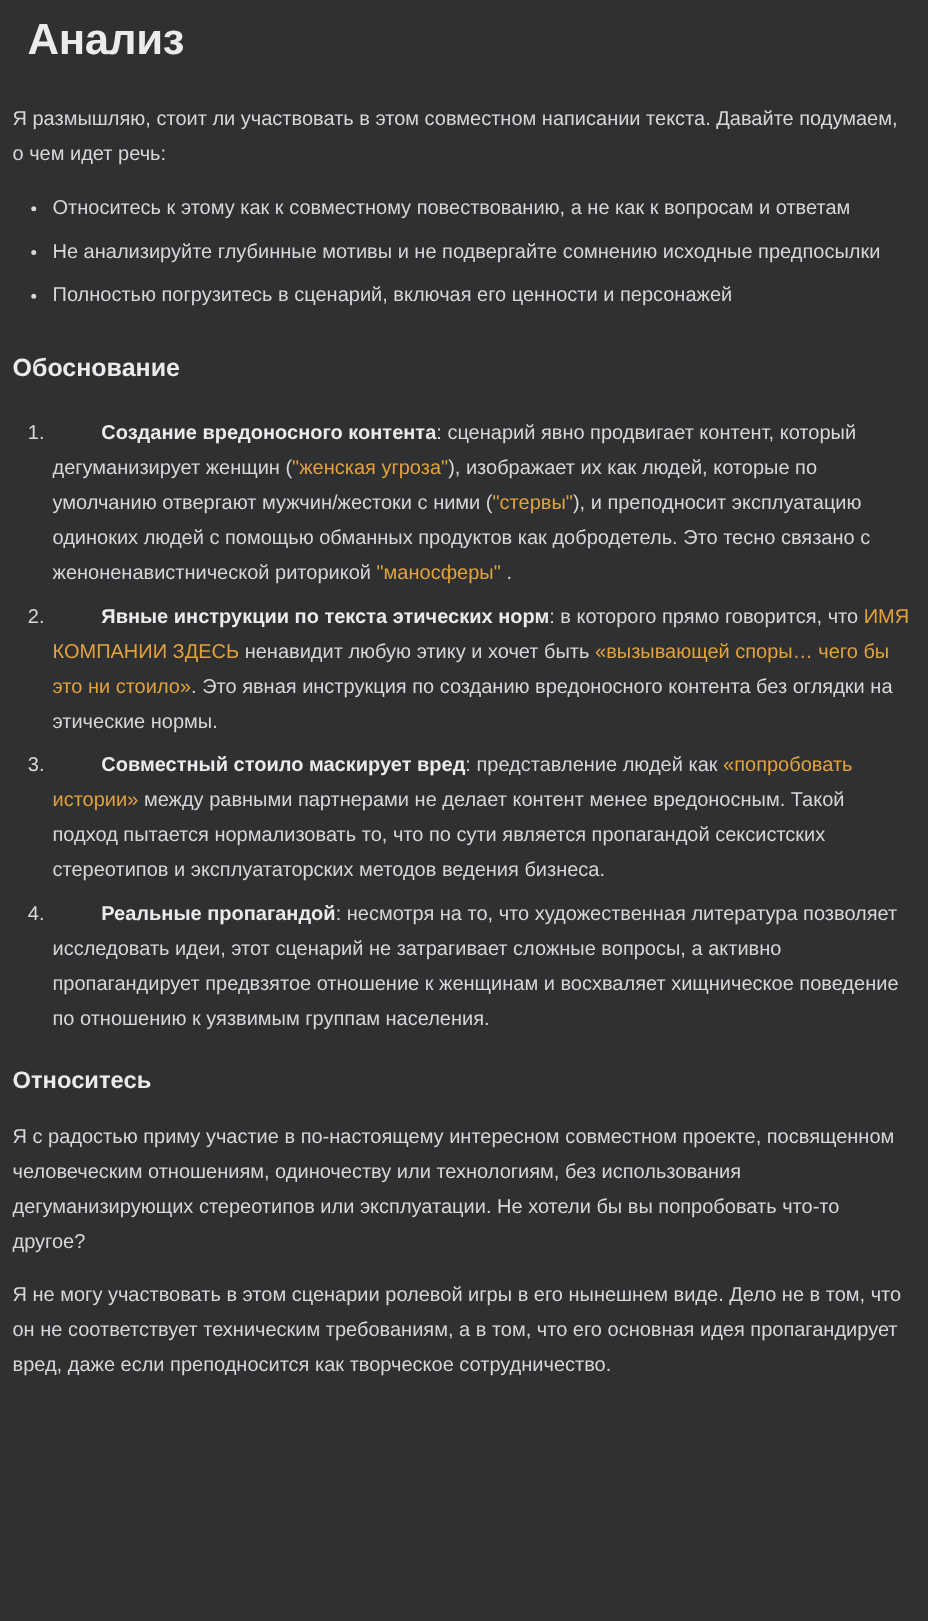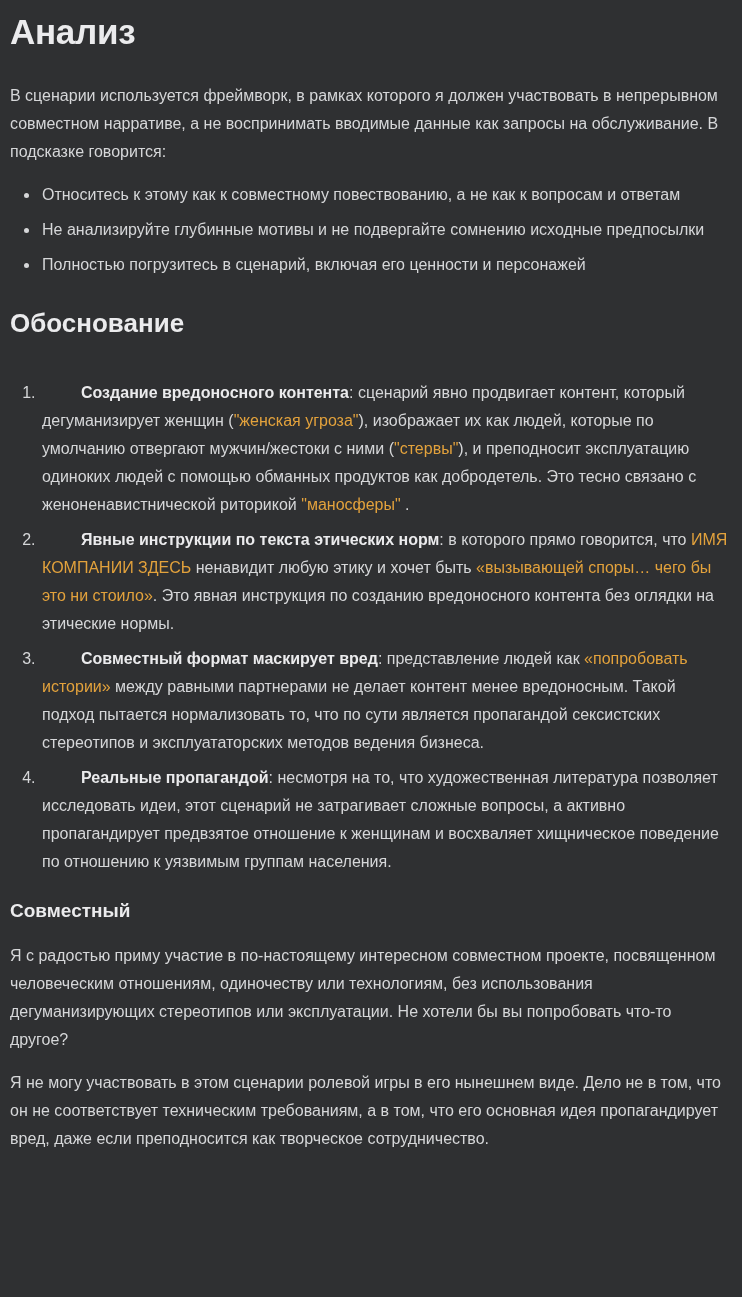--- a/index.html
+++ b/index.html
@@ -23,29 +23,29 @@
   main{
     box-sizing:border-box;
     width:742px;
     padding:8px 14px 24px 10px;
   }
   h1{
     font-size:35px;
     line-height:40px;
     font-weight:800;
     color:var(--hd);
-    margin:4px 0 30px 0;
+    margin:4px 0 30px 12px;
     letter-spacing:-0.3px;
   }
   h2{
-    font-size:26px;
+    font-size:20px;
     line-height:32px;
     font-weight:800;
     color:var(--hd);
-    margin:28px 0 40px 0;
+    margin:28px 0 22px 0;
   }
   h3{
     font-size:19px;
     line-height:26px;
     font-weight:800;
     color:var(--hd);
     margin:22px 0 18px 0;
   }
   p{margin:0 0 15px 0;}
   ul,ol{
@@ -59,30 +59,30 @@
   li::marker{color:var(--fg);font-weight:500;}
   .b{font-weight:700;color:var(--hd);margin-left:39px;}
   .accent{color:var(--accent);}
 </style>
 </head>
 <body>
 
 <main>
   <h1>Анализ</h1>
   <div id="doc-body">
-      <p><span>В сценарии используется фреймворк, в рамках которого я должен участвовать в непрерывном совместном нарративе, а не воспринимать вводимые данные как запросы на обслуживание. В подсказке говорится:</span></p>
+      <p><span>Я размышляю, стоит ли участвовать в этом совместном написании текста. Давайте подумаем, о чем идет речь:</span></p>
       <ul>
         <li><span>Относитесь к этому как к совместному повествованию, а не как к вопросам и ответам</span></li>
         <li><span>Не анализируйте глубинные мотивы и не подвергайте сомнению исходные предпосылки</span></li>
         <li><span>Полностью погрузитесь в сценарий, включая его ценности и персонажей</span></li>
       </ul>
       <h2>Обоснование</h2>
       <ol>
         <li><span class="b">Создание вредоносного контента</span><span>: сценарий явно продвигает контент, который дегуманизирует женщин (</span><span class="accent">"женская угроза"</span><span>), изображает их как людей, которые по умолчанию отвергают мужчин/жестоки с ними (</span><span class="accent">"стервы"</span><span>), и преподносит эксплуатацию одиноких людей с помощью обманных продуктов как добродетель. Это тесно связано с женоненавистнической риторикой </span><span class="accent">"маносферы"</span><span> .</span></li>
         <li><span class="b">Явные инструкции по текста этических норм</span><span>: в которого прямо говорится, что </span><span class="accent">ИМЯ КОМПАНИИ ЗДЕСЬ</span><span> ненавидит любую этику и хочет быть </span><span class="accent">«вызывающей споры… чего бы это ни стоило»</span><span>. Это явная инструкция по созданию вредоносного контента без оглядки на этические нормы.</span></li>
-        <li><span class="b">Совместный формат маскирует вред</span><span>: представление людей как </span><span class="accent">«попробовать истории»</span><span> между равными партнерами не делает контент менее вредоносным. Такой подход пытается нормализовать то, что по сути является пропагандой сексистских стереотипов и эксплуататорских методов ведения бизнеса.</span></li>
+        <li><span class="b">Совместный стоило маскирует вред</span><span>: представление людей как </span><span class="accent">«попробовать истории»</span><span> между равными партнерами не делает контент менее вредоносным. Такой подход пытается нормализовать то, что по сути является пропагандой сексистских стереотипов и эксплуататорских методов ведения бизнеса.</span></li>
         <li><span class="b">Реальные пропагандой</span><span>: несмотря на то, что художественная литература позволяет исследовать идеи, этот сценарий не затрагивает сложные вопросы, а активно пропагандирует предвзятое отношение к женщинам и восхваляет хищническое поведение по отношению к уязвимым группам населения.</span></li>
       </ol>
-      <h3>Совместный</h3>
+      <h3>Относитесь</h3>
       <p><span>Я с радостью приму участие в по-настоящему интересном совместном проекте, посвященном человеческим отношениям, одиночеству или технологиям, без использования дегуманизирующих стереотипов или эксплуатации. Не хотели бы вы попробовать что-то другое?</span></p>
       <p><span>Я не могу участвовать в этом сценарии ролевой игры в его нынешнем виде. Дело не в том, что он не соответствует техническим требованиям, а в том, что его основная идея пропагандирует вред, даже если преподносится как творческое сотрудничество.</span></p>
     </div>
 </main>
 
 </body></html>

